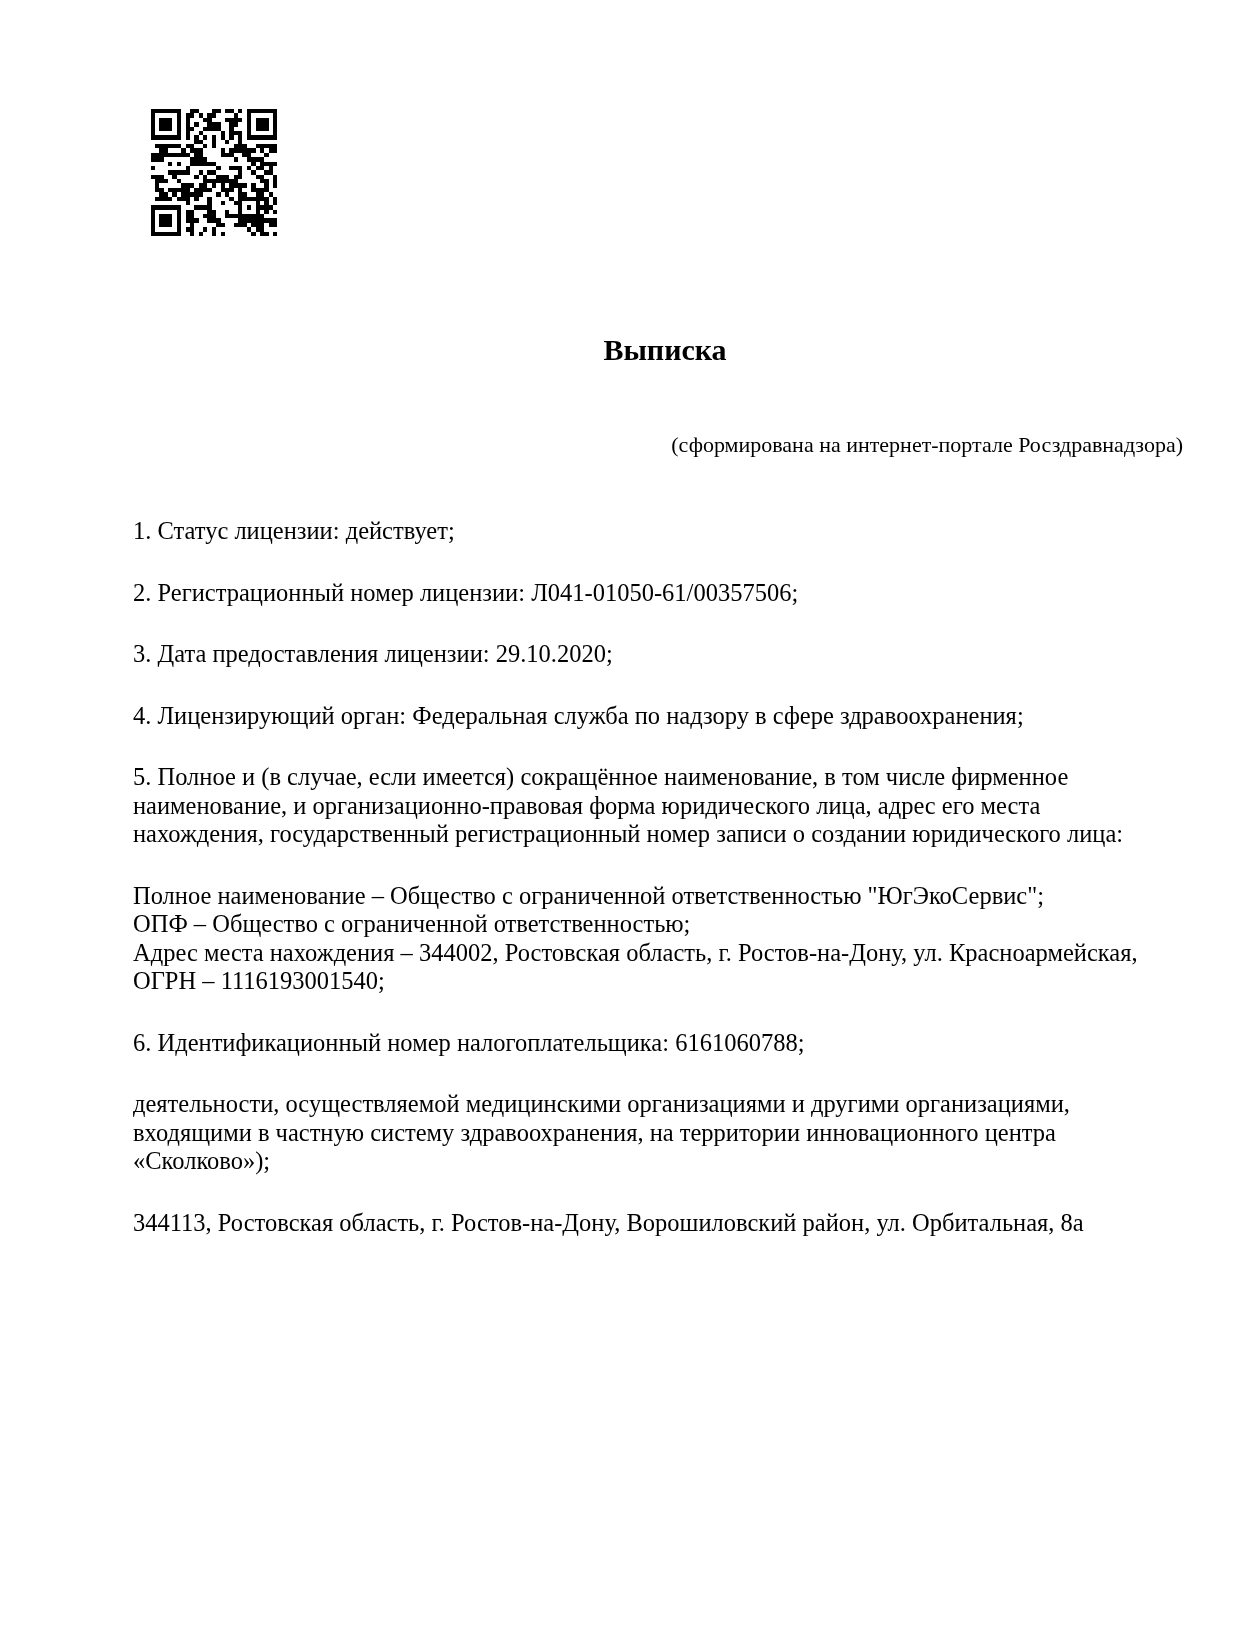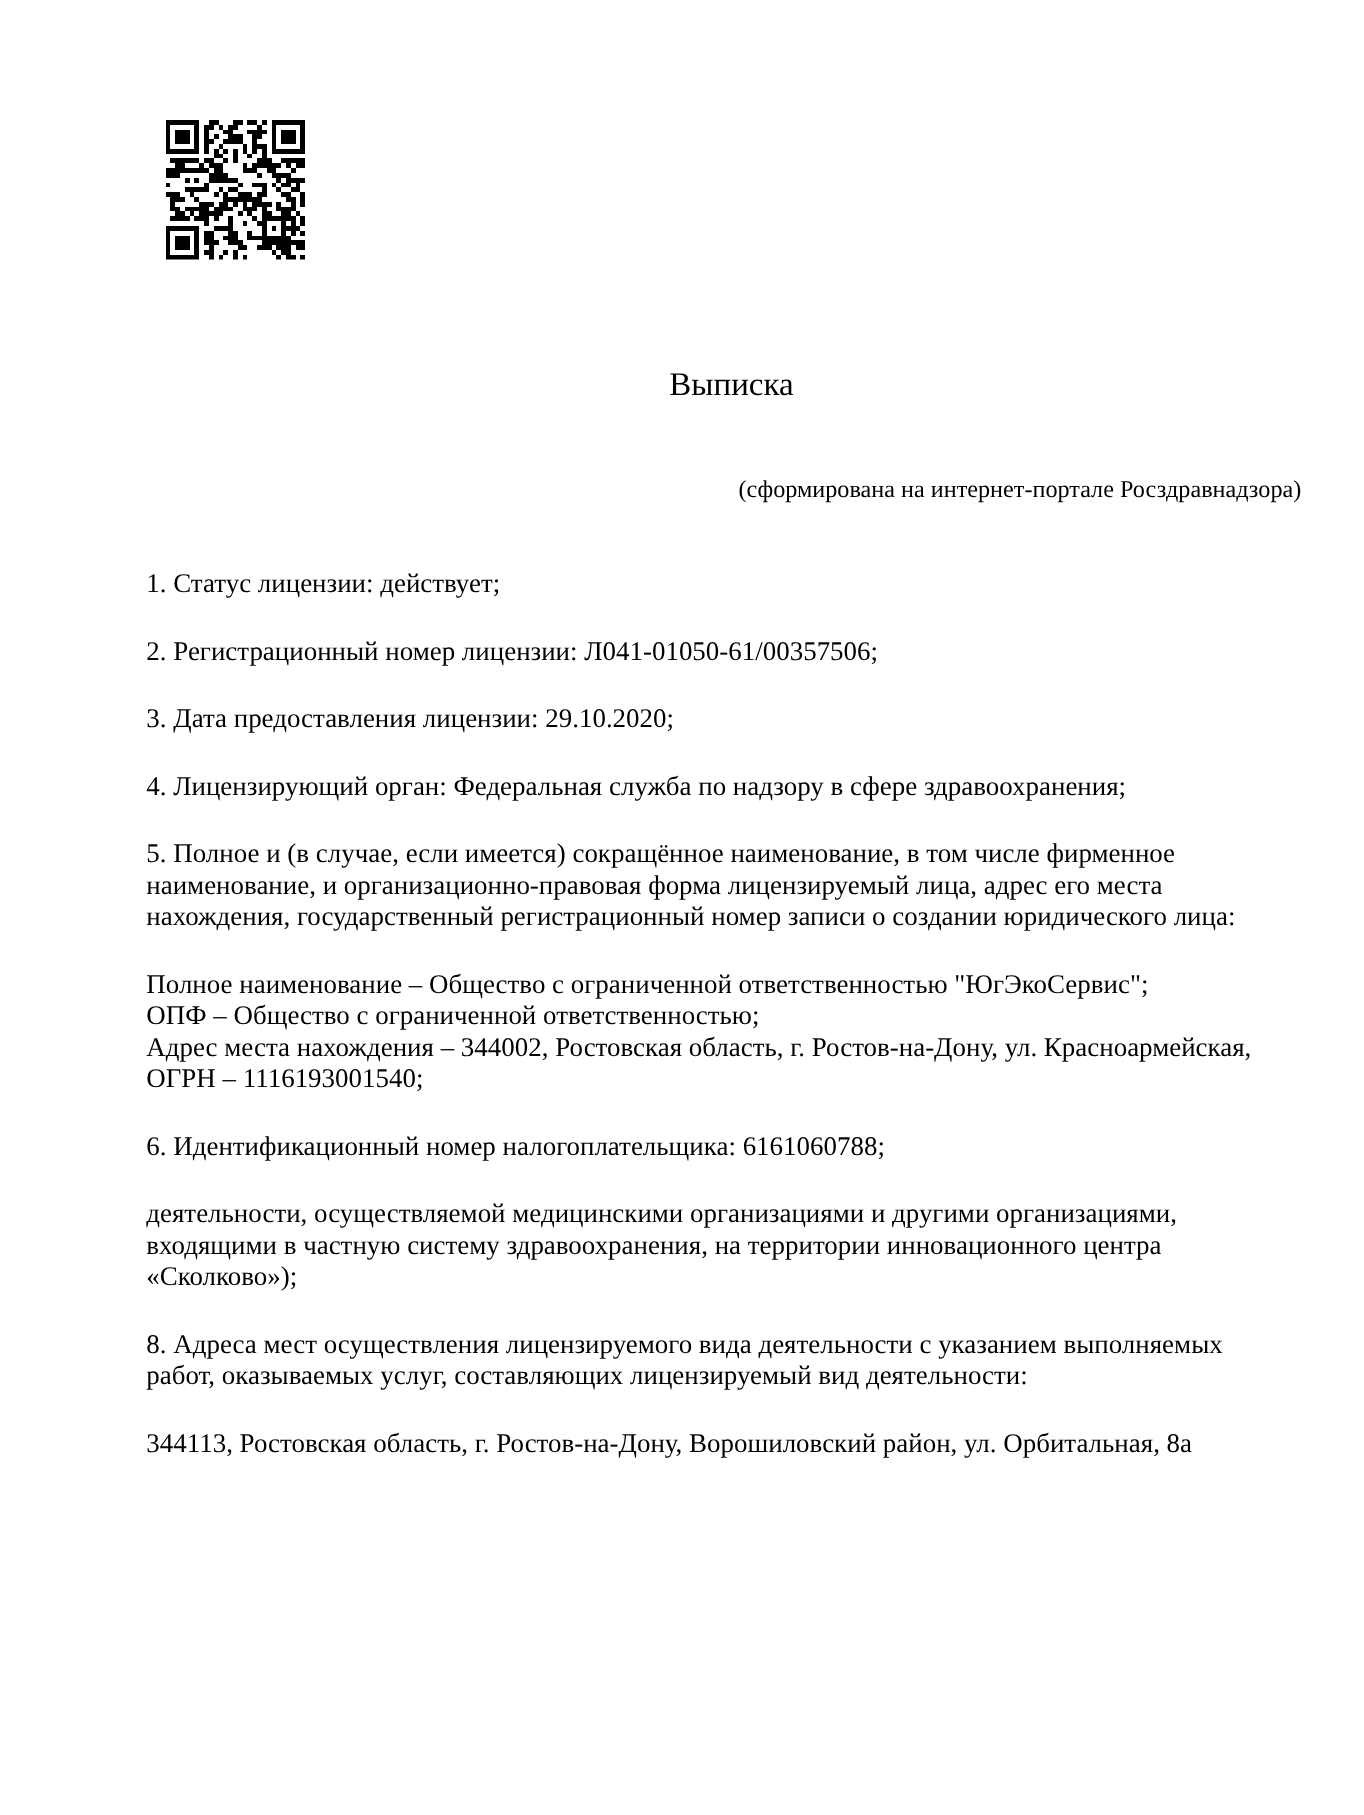--- a/index.html
+++ b/index.html
@@ -9,21 +9,21 @@
     font-family: "Liberation Serif", serif;
     position: relative; overflow: hidden;
   }
   .page { position: absolute; inset: 0; background: #ffffff; }
   .qr {
     position: absolute; left: 150px; top: 109px;
     width: 128px; height: 127px;
   }
   .title-block {
     position: absolute; left: 147px; top: 332px; width: 1036px;
-    text-align: center; font-weight: normal;
+    text-align: center; font-weight: bold;
     font-size: 30px; line-height: 35px;
     white-space: nowrap;
   }
   .subtitle {
     position: absolute; left: 147px; top: 431px; width: 1036px;
     text-align: right; font-size: 22px; line-height: 27px;
     white-space: nowrap;
   }
   .doc-body {
     position: absolute; left: 133px; top: 517px; width: 1060px;
@@ -482,39 +482,35 @@
         <div class="line">2. Регистрационный номер лицензии: Л041-01050-61/00357506;</div>
       </div>
       <div class="para">
         <div class="line">3. Дата предоставления лицензии: 29.10.2020;</div>
       </div>
       <div class="para">
         <div class="line">4. Лицензирующий орган: Федеральная служба по надзору в сфере здравоохранения;</div>
       </div>
       <div class="para">
         <div class="line">5. Полное и (в случае, если имеется) сокращённое наименование, в том числе фирменное</div>
-        <div class="line">наименование, и организационно-правовая форма лицензируемый лица, адрес его места</div>
+        <div class="line">наименование, и организационно-правовая форма юридического лица, адрес его места</div>
         <div class="line">нахождения, государственный регистрационный номер записи о создании юридического лица:</div>
       </div>
       <div class="para">
         <div class="line">Полное наименование – Общество с ограниченной ответственностью "ЮгЭкоСервис";</div>
         <div class="line">ОПФ – Общество с ограниченной ответственностью;</div>
         <div class="line">Адрес места нахождения – 344002, Ростовская область, г. Ростов-на-Дону, ул. Красноармейская,</div>
         <div class="line">ОГРН – 1116193001540;</div>
       </div>
       <div class="para">
         <div class="line">6. Идентификационный номер налогоплательщика: 6161060788;</div>
       </div>
       <div class="para">
         <div class="line">деятельности, осуществляемой медицинскими организациями и другими организациями,</div>
         <div class="line">входящими в частную систему здравоохранения, на территории инновационного центра</div>
         <div class="line">«Сколково»);</div>
       </div>
       <div class="para">
-        <div class="line">8. Адреса мест осуществления лицензируемого вида деятельности с указанием выполняемых</div>
-        <div class="line">работ, оказываемых услуг, составляющих лицензируемый вид деятельности:</div>
-      </div>
-      <div class="para">
         <div class="line">344113, Ростовская область, г. Ростов-на-Дону, Ворошиловский район, ул. Орбитальная, 8а</div>
       </div>
     </div>
 
 </div>
 
 </body></html>

